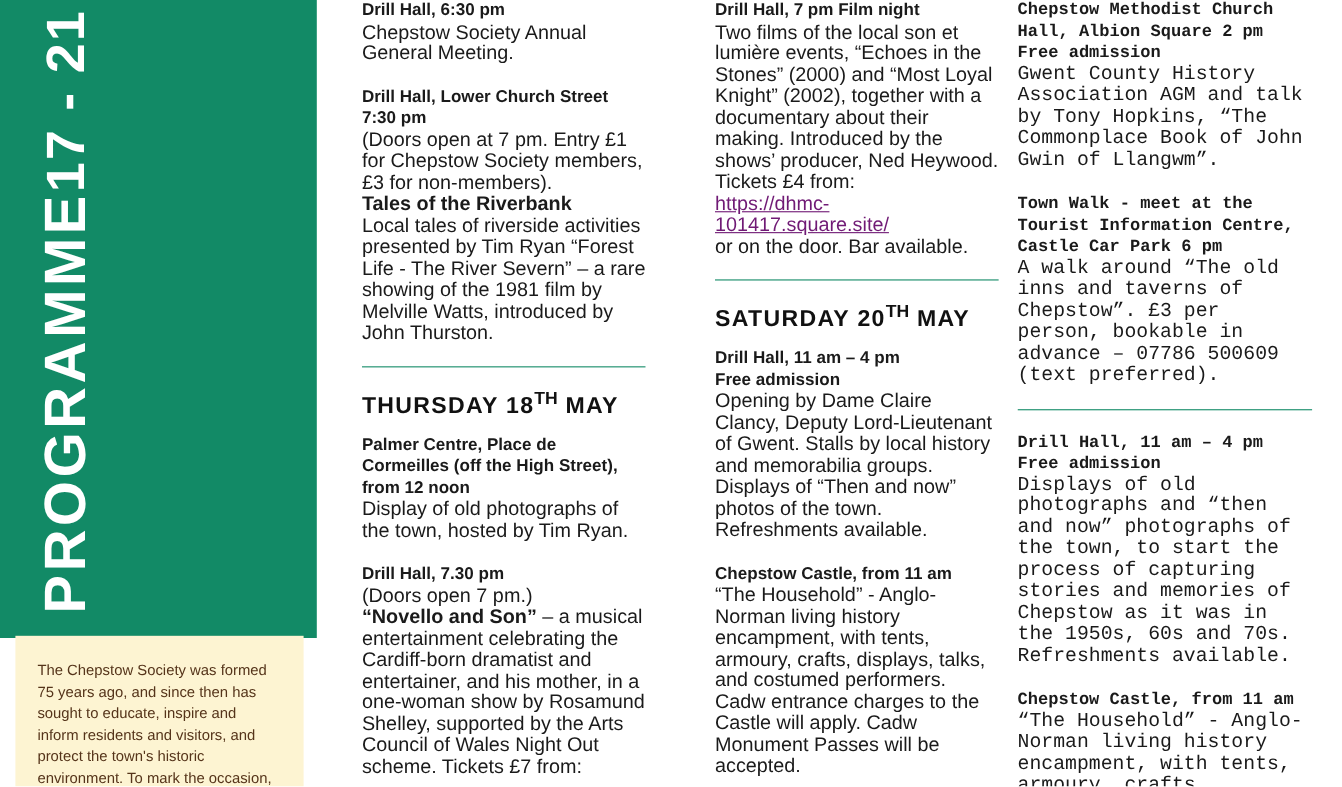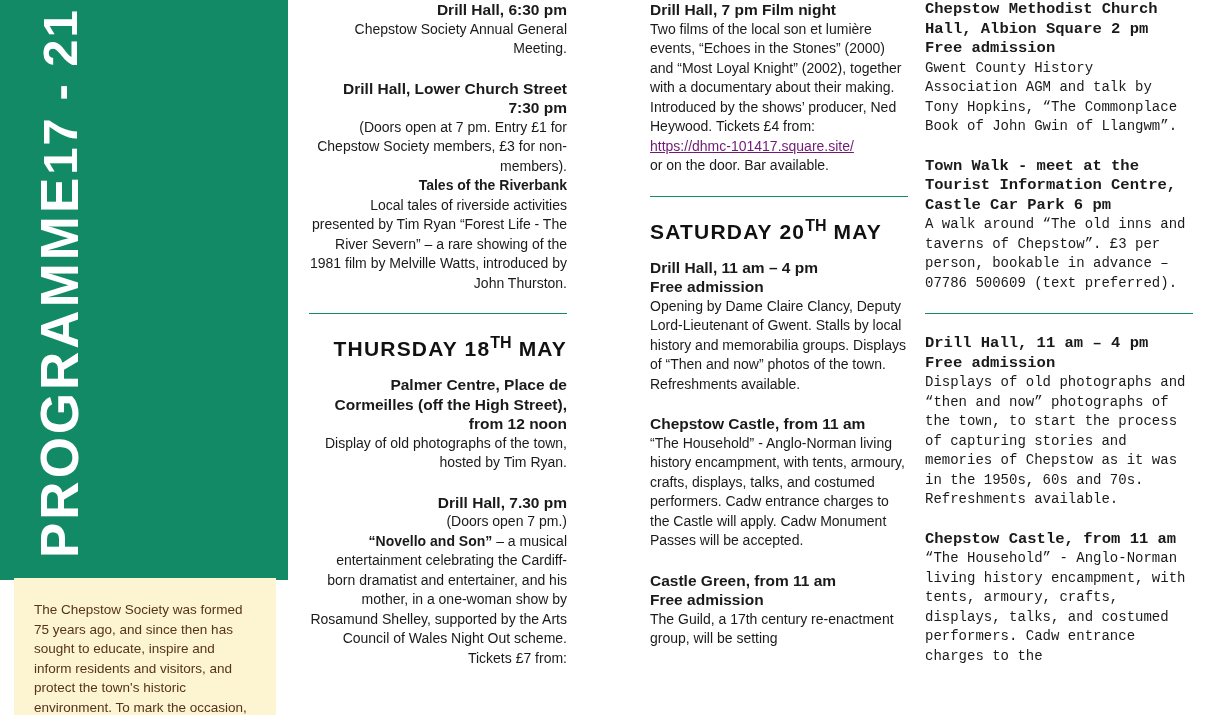--- a/index.html
+++ b/index.html
@@ -69,35 +69,35 @@
     line-height: 19.5px;
   }
 
   
   .column {
     position: absolute;
     top: 0;
     height: 715px;
     overflow: hidden;
   }
-  #col-1 { left: 309px; width: 258px; text-align: right; }
+  #col-1 { left: 329px; width: 258px; }
   #col-2 { left: 650px; width: 258px; }
   #col-3 { left: 925px; width: 268px; font-family: Liberation Mono, monospace; }
   .entry { margin-bottom: 20px; }
 
   .ttl {
     color: #1a1a1a;
     font-size: 15.5px;
     line-height: 19.5px;
     font-weight: bold;
     margin: 0;
   }
   .body {
     color: #1a1a1a;
-    font-size: 14px;
+    font-size: 18px;
     line-height: 19.5px;
     margin: 0;
   }
   .body b { font-weight: bold; }
   .link {
     color: #701a75;
     text-decoration: underline;
   }
 
   .day-heading {

